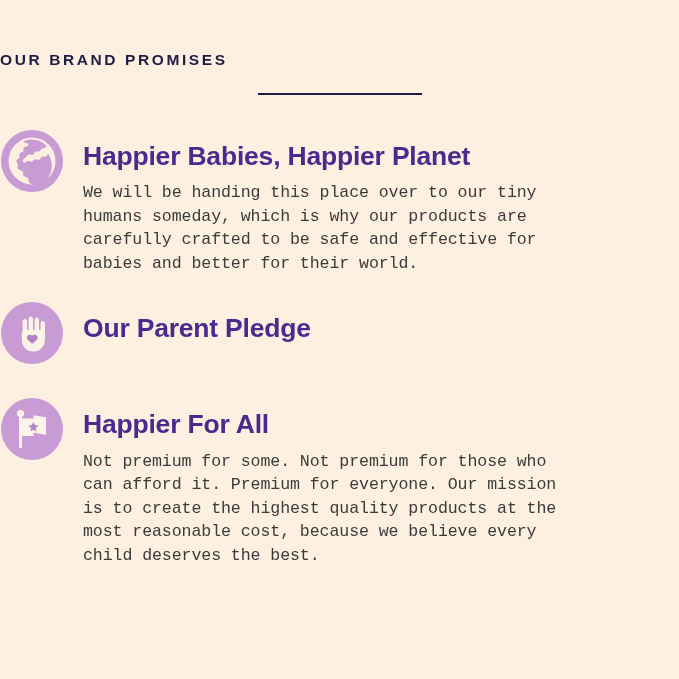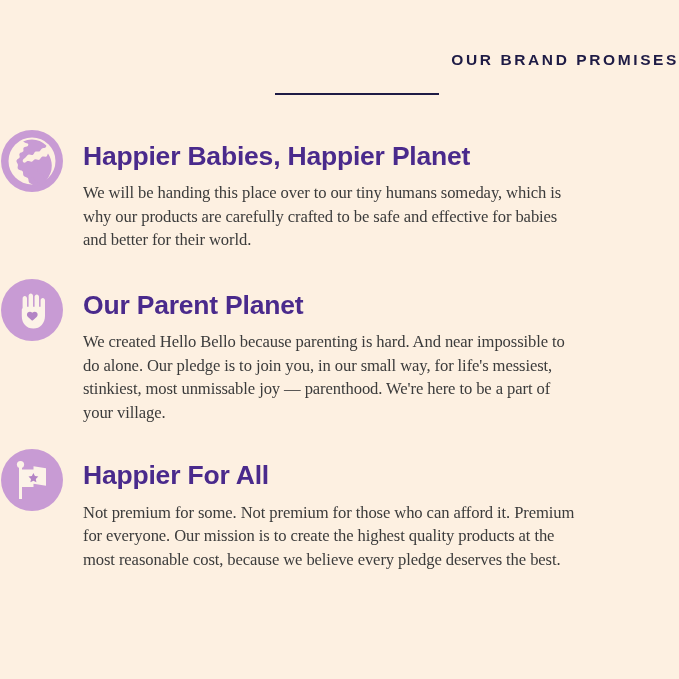--- a/index.html
+++ b/index.html
@@ -17,22 +17,21 @@
     position: relative;
     width: 679px;
     height: 679px;
     background: #fdf0e1;
     box-sizing: border-box;
   }
 
   
   .header {
     padding-top: 52px;
-    text-align: right;
-    padding-left: 34px;
+    text-align: left;
   }
   .eyebrow {
     font-family: "Liberation Sans", sans-serif;
     font-size: 15.5px;
     font-weight: bold;
     letter-spacing: 2.6px;
     color: #1e1b45;
     line-height: 1;
     margin: 0;
   }
@@ -72,21 +71,21 @@
     font-family: "Liberation Sans", sans-serif;
     font-size: 26.5px;
     font-weight: bold;
     color: #4a2a8c;
     letter-spacing: -0.2px;
     line-height: 1.15;
     padding-top: 12px;
   }
   .promise-text {
     margin: 10px 0 0 0;
-    font-family: Liberation Serif, serif;
+    font-family: Liberation Mono, monospace;
     font-size: 16.6px;
     font-weight: normal;
     color: #3b3b3b;
     line-height: 1.42;
     max-width: 500px;
     letter-spacing: -0.1px;
   }
 
   
   .promise.p1 { margin-bottom: 26px; }
@@ -122,35 +121,34 @@
 
     <div class="promise p2">
       <div class="icon-wrap">
         <svg width="64" height="64" viewBox="0 0 64 64" aria-hidden="true">
           <circle cx="32" cy="32" r="31" fill="#C89BD4"></circle>
           <path d="M22.6 31.8V20.4c0-1.3 1-2.3 2.2-2.3s2.2 1 2.2 2.3v8.3h1.6v-11c0-1.3 1-2.3 2.2-2.3s2.2 1 2.2 2.3v11h1.6v-9.9c0-1.3 1-2.3 2.2-2.3s2.2 1 2.2 2.3v9.9h1.6v-6.3c0-1.3 1-2.3 2.2-2.3s2.2 1 2.2 2.3v15.6c0 7.1-4.8 12.6-11.6 12.6-6.9 0-11.6-5.1-11.6-12.3v-6.6c0-1.3 1-2.3 2.2-2.3.9 0 1.6.5 1.9 1.2z" fill="#FCF3E8"></path>
           <path d="M32.3 42.6c-.3 0-.5-.1-.7-.3l-3.6-3.3c-1.3-1.2-1.4-3.2-.2-4.4 1.1-1.2 3-1.2 4.2-.1l.3.3.3-.3c1.2-1.1 3.1-1.1 4.2.1 1.2 1.2 1.1 3.2-.2 4.4l-3.6 3.3c-.2.2-.4.3-.7.3z" fill="#B384C5"></path>
         </svg>
       </div>
       <div class="promise-body">
-        <h2 class="promise-title">Our Parent Planet</h2>
-        <p class="promise-text">We created Hello Bello because parenting is hard. And near impossible to do alone. Our pledge is to join you, in our small way, for life's messiest, stinkiest, most unmissable joy — parenthood. We're here to be a part of your village.</p>
+        <h2 class="promise-title">Our Parent Pledge</h2>
       </div>
     </div>
 
     <div class="promise p3">
       <div class="icon-wrap">
         <svg width="64" height="64" viewBox="0 0 64 64" aria-hidden="true">
           <circle cx="32" cy="32" r="31" fill="#C89BD4"></circle>
           <circle cx="20.5" cy="16.5" r="3.6" fill="#FCF3E8"></circle>
           <rect x="19" y="19" width="3" height="32" fill="#FCF3E8"></rect>
           <path d="M22 21.5h11.5v-3.2l12.5 1.9v17.6l-12.5-2v3.2H22z" fill="#FCF3E8"></path>
           <path d="M33.4 24.9l1.5 3.1 3.4.5-2.5 2.4.6 3.4-3-1.6-3 1.6.6-3.4-2.5-2.4 3.4-.5z" fill="#B384C5"></path>
         </svg>
       </div>
       <div class="promise-body">
         <h2 class="promise-title">Happier For All</h2>
-        <p class="promise-text">Not premium for some. Not premium for those who can afford it. Premium for everyone. Our mission is to create the highest quality products at the most reasonable cost, because we believe every pledge deserves the best.</p>
+        <p class="promise-text">Not premium for some. Not premium for those who can afford it. Premium for everyone. Our mission is to create the highest quality products at the most reasonable cost, because we believe every child deserves the best.</p>
       </div>
     </div>
 
   </div>
 </div>
 
 </body></html>

